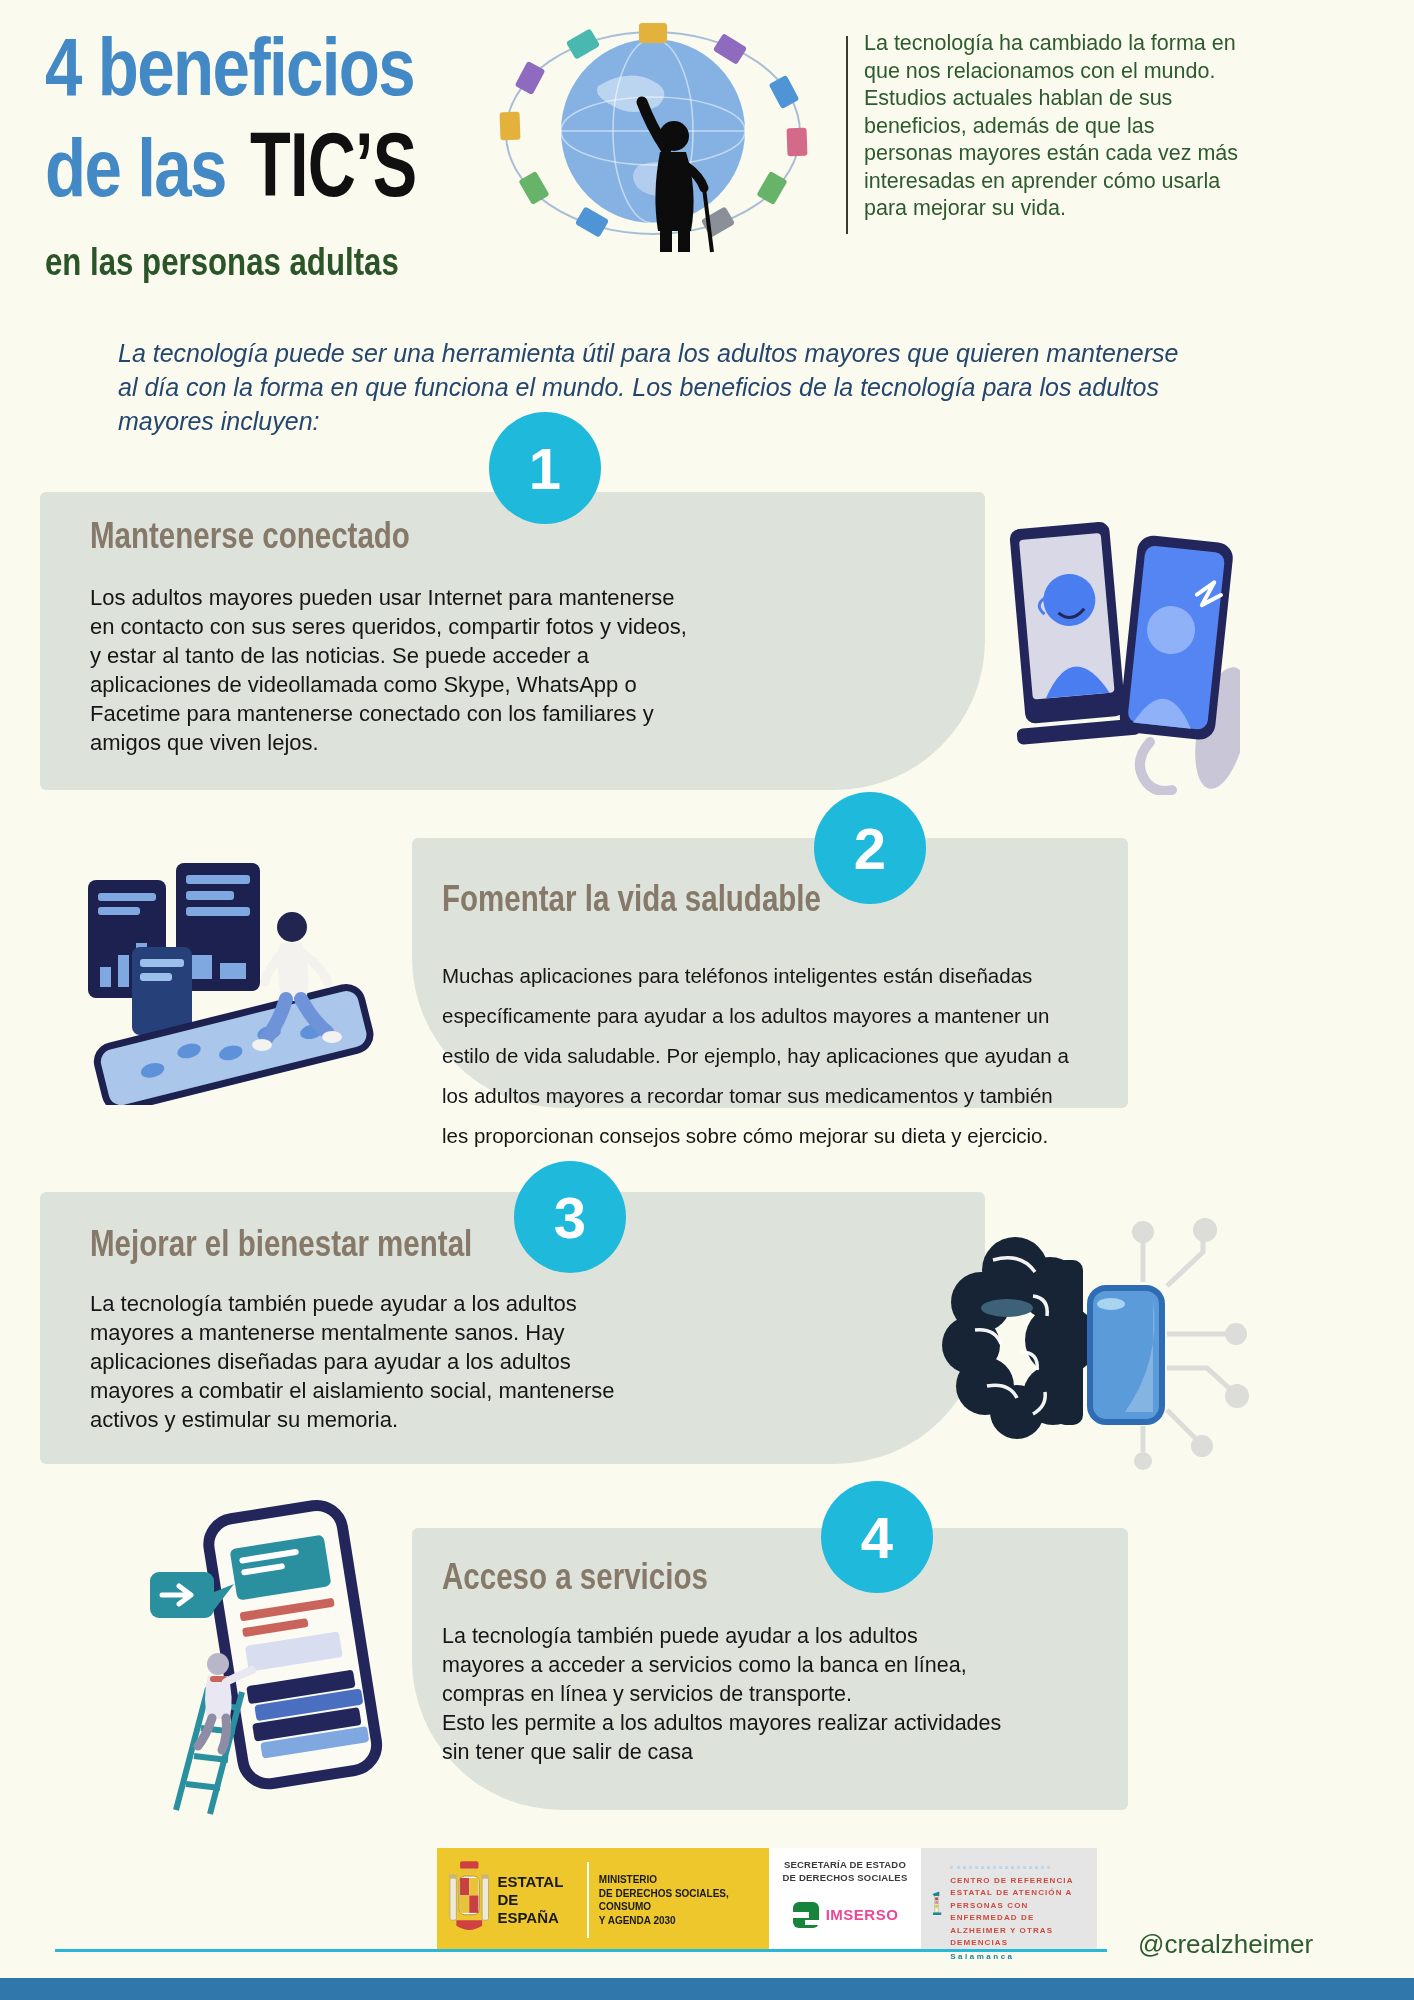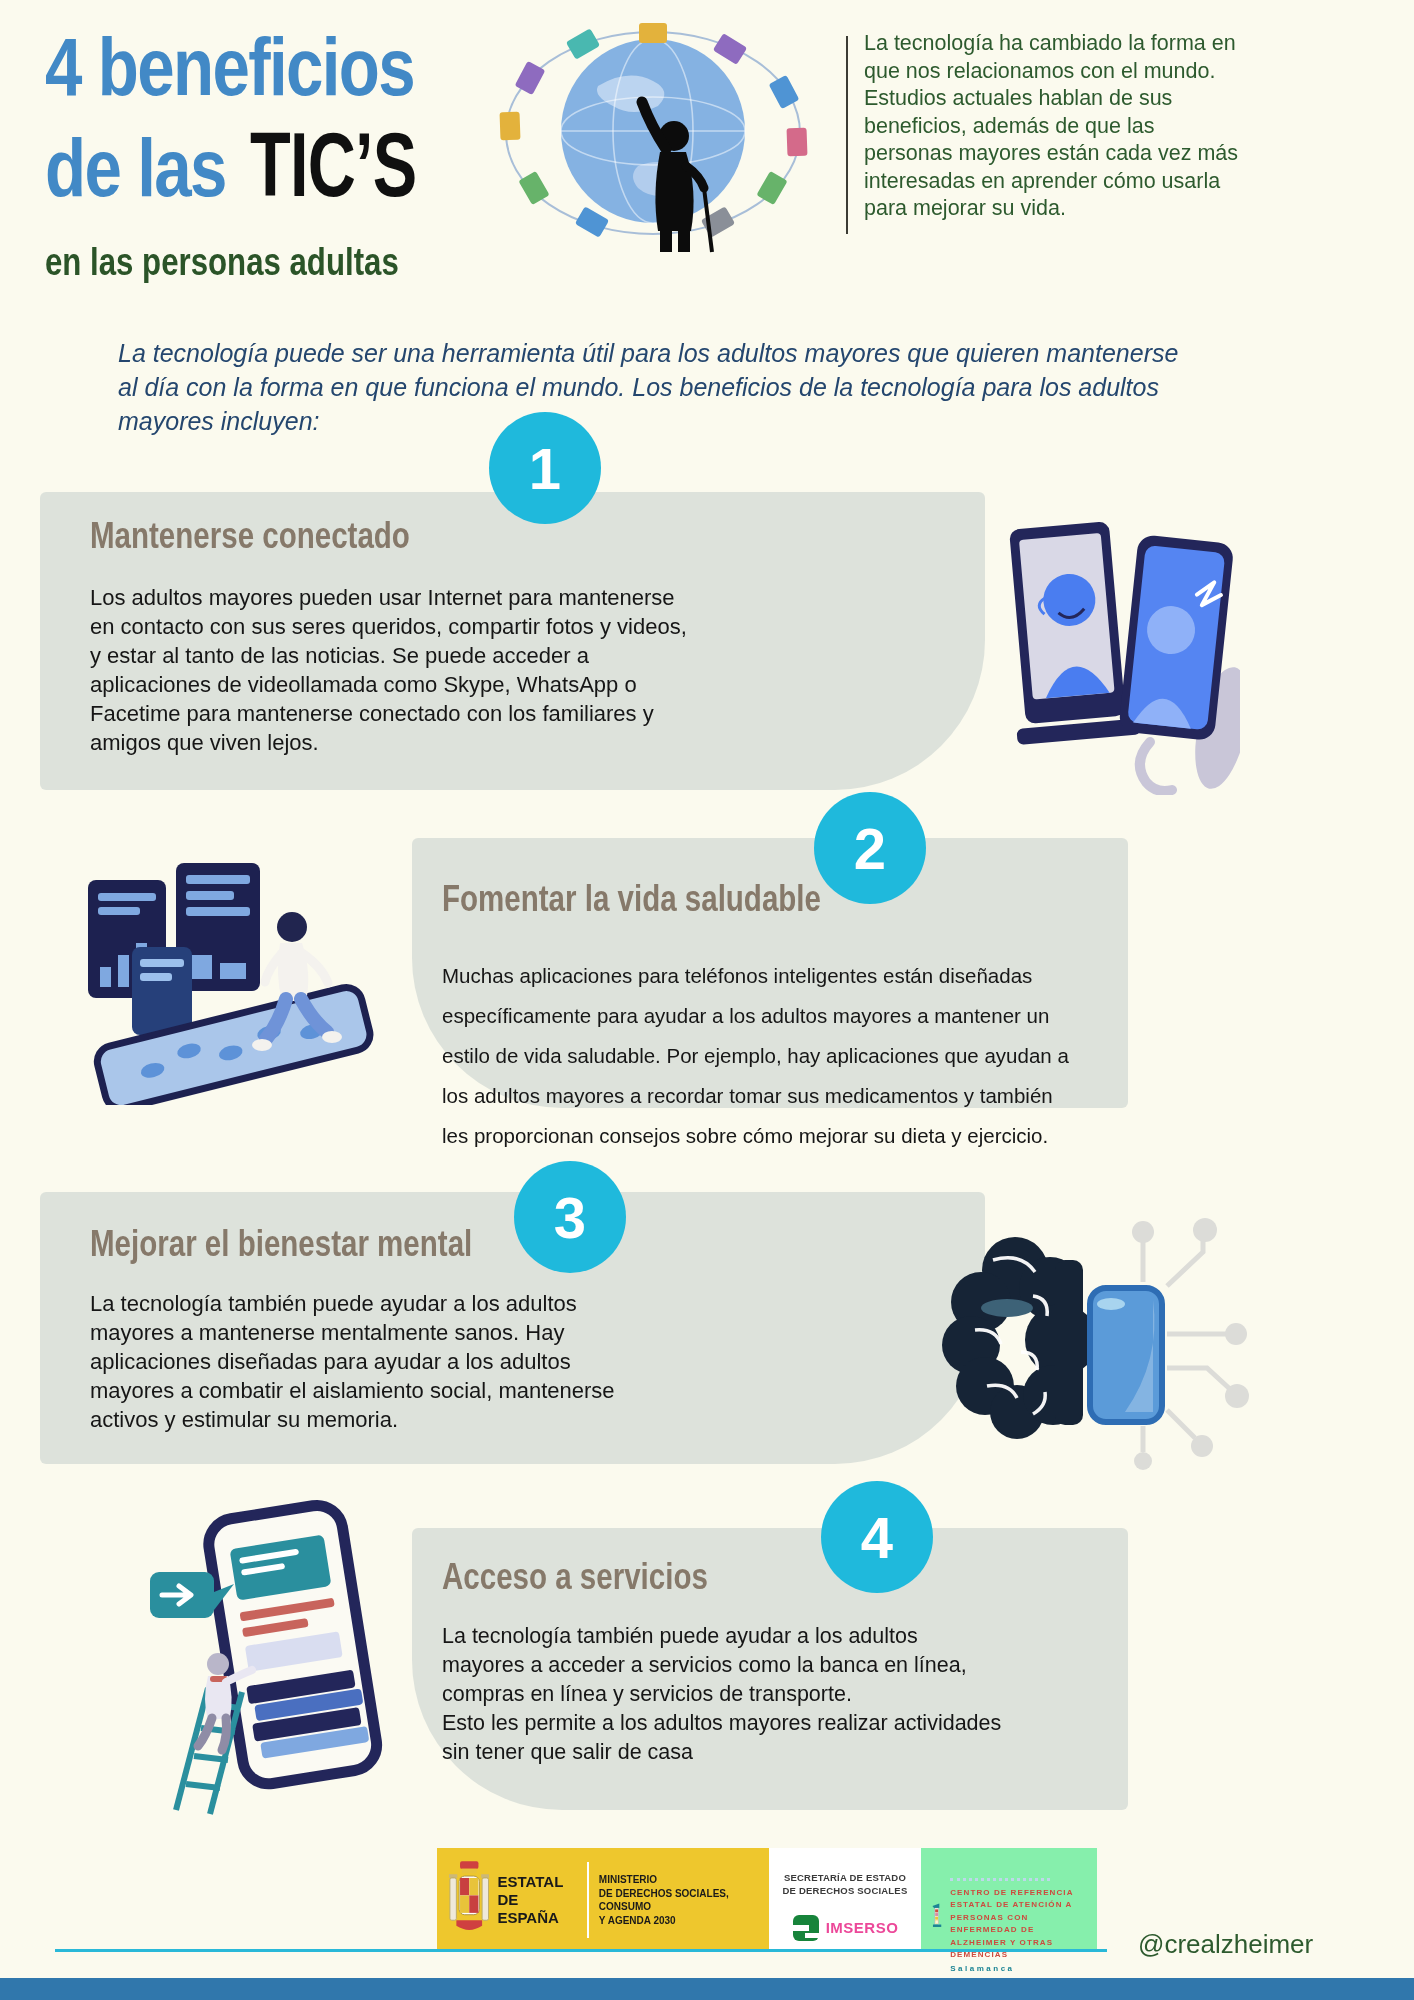--- a/index.html
+++ b/index.html
@@ -48,25 +48,25 @@
   .illo{position:absolute;}
   .illo1{left:1000px;top:480px;} .illo2{left:80px;top:855px;}
   .illo3{left:915px;top:1200px;} .illo4{left:148px;top:1492px;}
 
   
   .footer-logos{position:absolute;left:437px;top:1848px;display:flex;align-items:stretch;height:104px;}
   .gov-block{width:332px;background:#eec72d;display:flex;align-items:center;padding-left:12px;box-sizing:border-box;}
   .gov-name{font-size:15px;font-weight:bold;color:#1a1a1a;line-height:1.2;white-space:pre-line;margin-left:8px;}
   .gov-sep{width:2px;height:76px;background:#fff;margin:0 10px;}
   .ministry{font-size:10px;font-weight:bold;color:#1a1a1a;line-height:1.35;white-space:pre-line;}
-  .sec-block{width:152px;background:#ffffff;text-align:center;padding-top:23px;box-sizing:border-box;}
+  .sec-block{width:152px;background:#ffffff;text-align:center;padding-top:10px;box-sizing:border-box;}
   .sec-text{font-size:9.5px;font-weight:bold;color:#3a3a3a;line-height:1.4;white-space:pre-line;letter-spacing:.2px;}
   .imserso-row{margin-top:16px;display:flex;align-items:center;justify-content:center;gap:6px;}
   .imserso-label{font-size:15px;font-weight:bold;color:#ec4899;letter-spacing:.5px;}
-  .cre-block{width:176px;background:#86efac;display:flex;gap:8px;padding:16px 4px 0 10px;box-sizing:border-box;}
+  .cre-block{width:176px;background:#e5e5e5;display:flex;gap:8px;padding:4px 4px 0 10px;box-sizing:border-box;}
   .cre-col{padding-top:14px;}
   .cre-dots{border-top:3px dotted #bcd8ea;width:100px;margin-bottom:6px;}
   .cre-text{font-size:8px;font-weight:bold;color:#cd4a3e;letter-spacing:1.1px;line-height:1.55;}
   .cre-city{font-size:8px;font-weight:bold;color:#1c8494;letter-spacing:2.5px;margin-top:3px;}
 
   .cyan-rule{position:absolute;left:55px;top:1949px;width:1052px;height:3px;background:#29b8d8;}
   .handle{position:absolute;left:1138px;top:1929px;font-size:26px;color:#2d5a2e;}
   .bottom-bar{position:absolute;left:0;top:1978px;width:1414px;height:22px;background:#3077ac;}
 </style>
 </head>

